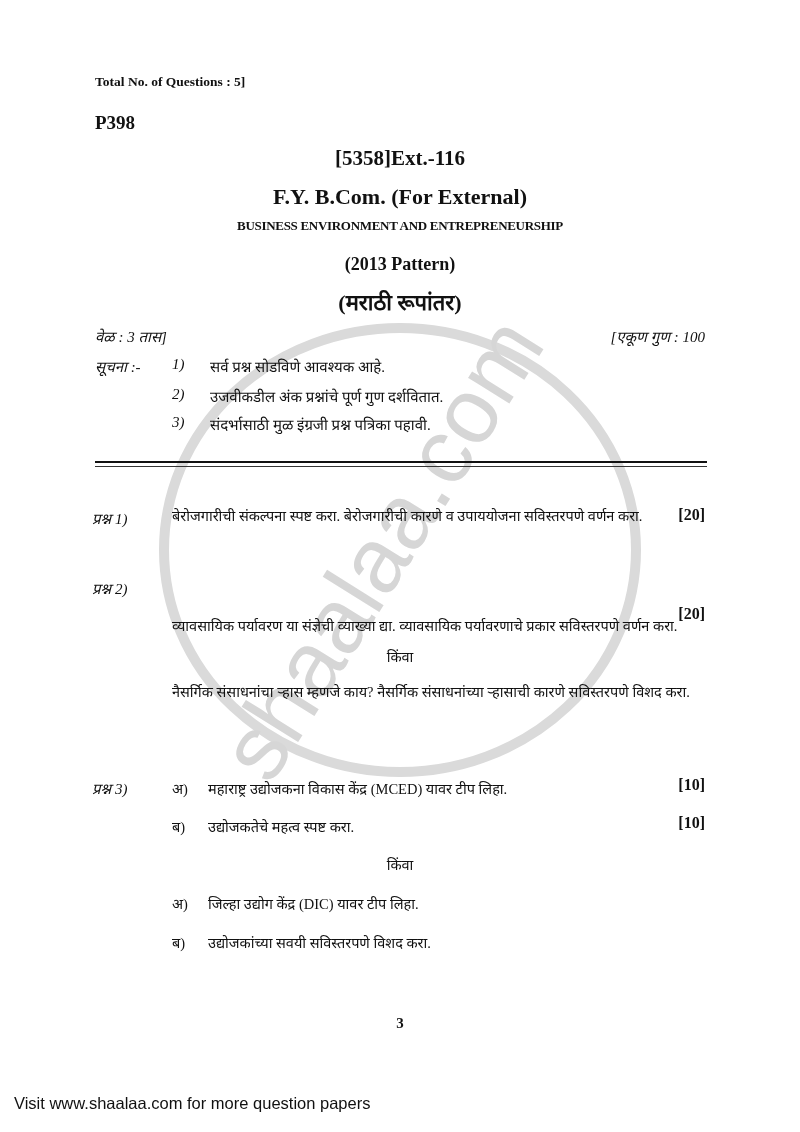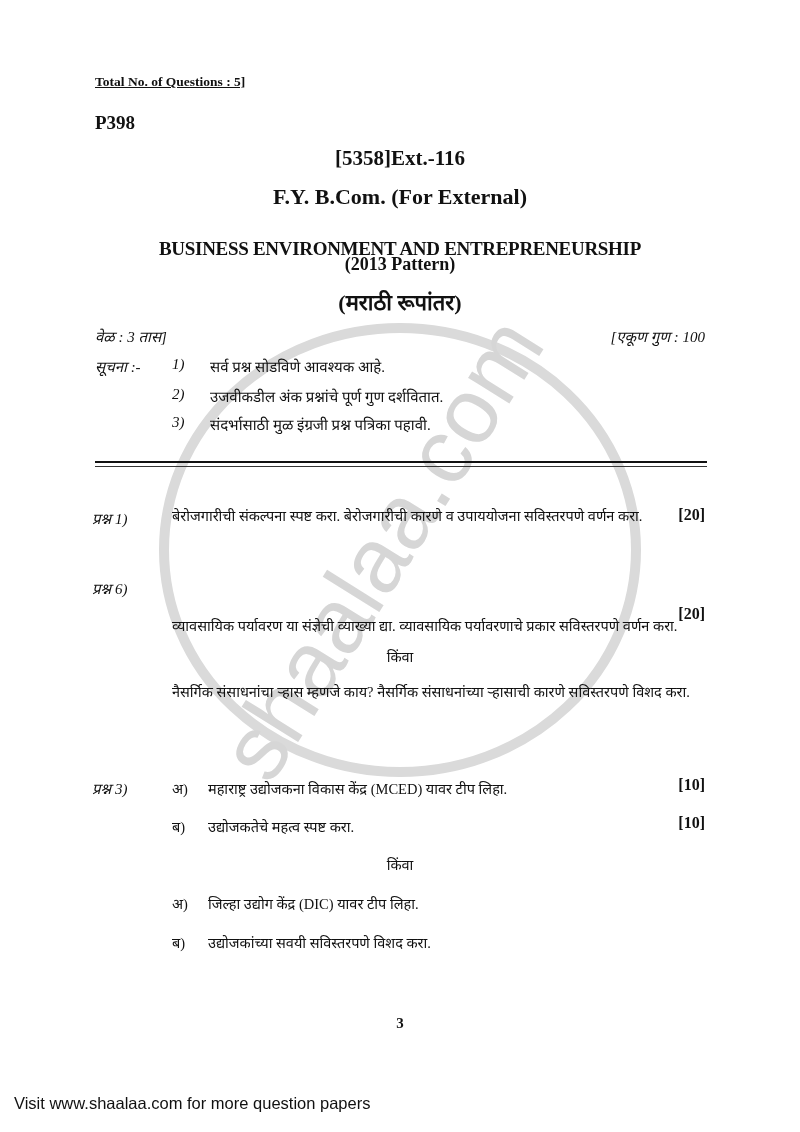--- a/index.html
+++ b/index.html
@@ -3,25 +3,25 @@
   <meta charset="utf-8">
   <style>
     html, body { margin: 0; padding: 0; }
     body {
       width: 800px; height: 1132px; background: #ffffff; position: relative; overflow: hidden;
       font-family: "Liberation Serif", "DejaVu Serif", serif; color: #111;
     }
     .abs { position: absolute; }
     .center { left: 0; width: 800px; text-align: center; }
 
-    .top-total { left: 95px; top: 74px; font-size: 13.5px; font-weight: bold; text-decoration: underline; }
+    .top-total { left: 95px; top: 74px; font-size: 13.5px; font-weight: bold; }
     .paper-code { left: 95px; top: 112px; font-size: 19px; font-weight: bold; }
     .h-code { top: 146px; font-size: 21px; font-weight: bold; }
     .h-course { top: 184px; font-size: 22px; font-weight: bold; }
-    .h-subject { top: 218px; font-size: 19px; font-weight: bold; letter-spacing: -0.3px; margin-top: 20px; }
+    .h-subject { top: 218px; font-size: 13px; font-weight: bold; letter-spacing: -0.3px; }
     .h-pattern { top: 254px; font-size: 18px; font-weight: bold; }
     .h-lang { top: 286px; font-size: 22px; font-weight: bold; }
 
     .time { left: 95px; top: 326px; font-size: 15px; font-style: italic; text-align: right; }
     .marks { right: 95px; top: 326px; font-size: 15px; font-style: italic; text-align: right; }
 
     .instr-label { left: 95px; top: 356px; font-size: 15px; font-style: italic; }
     .instr-num { left: 172px; font-size: 15px; font-style: italic; }
     .instr-text { left: 210px; font-size: 15px; }
 
@@ -71,21 +71,21 @@
 <div class="abs instr-num" style="top:414px">3)</div>
 <div class="abs instr-text" style="top:414px">संदर्भासाठी मुळ इंग्रजी प्रश्न पत्रिका पहावी.</div>
 
 <div class="abs rule1"></div>
 <div class="abs rule2"></div>
 
 <div class="abs qlabel" style="top:508px">प्रश्न 1)</div>
 <div class="abs qtext" style="top:502px; width:500px">बेरोजगारीची संकल्पना स्पष्ट करा. बेरोजगारीची कारणे व उपाययोजना सविस्तरपणे वर्णन करा.</div>
 <div class="abs marks-tag" style="top:506px">[20]</div>
 
-<div class="abs qlabel" style="top:578px">प्रश्न 6)</div>
+<div class="abs qlabel" style="top:578px">प्रश्न 2)</div>
 <div class="abs qtext qtext-j" style="top:572px; width:535px">व्यावसायिक पर्यावरण या संज्ञेची व्याख्या द्या. व्यावसायिक पर्यावरणाचे प्रकार सविस्तरपणे वर्णन करा.</div>
 <div class="abs marks-tag" style="top:605px">[20]</div>
 <div class="abs center or" style="top:646px">किंवा</div>
 <div class="abs qtext qtext-j" style="top:638px; width:535px">नैसर्गिक संसाधनांचा ऱ्हास म्हणजे काय? नैसर्गिक संसाधनांच्या ऱ्हासाची कारणे सविस्तरपणे विशद करा.</div>
 
 <div class="abs qlabel" style="top:778px">प्रश्न 3)</div>
 <div class="abs sub-label" style="top:778px">अ)</div>
 <div class="abs sub-text" style="top:778px">महाराष्ट्र उद्योजकना विकास केंद्र (MCED) यावर टीप लिहा.</div>
 <div class="abs marks-tag" style="top:776px">[10]</div>
 

